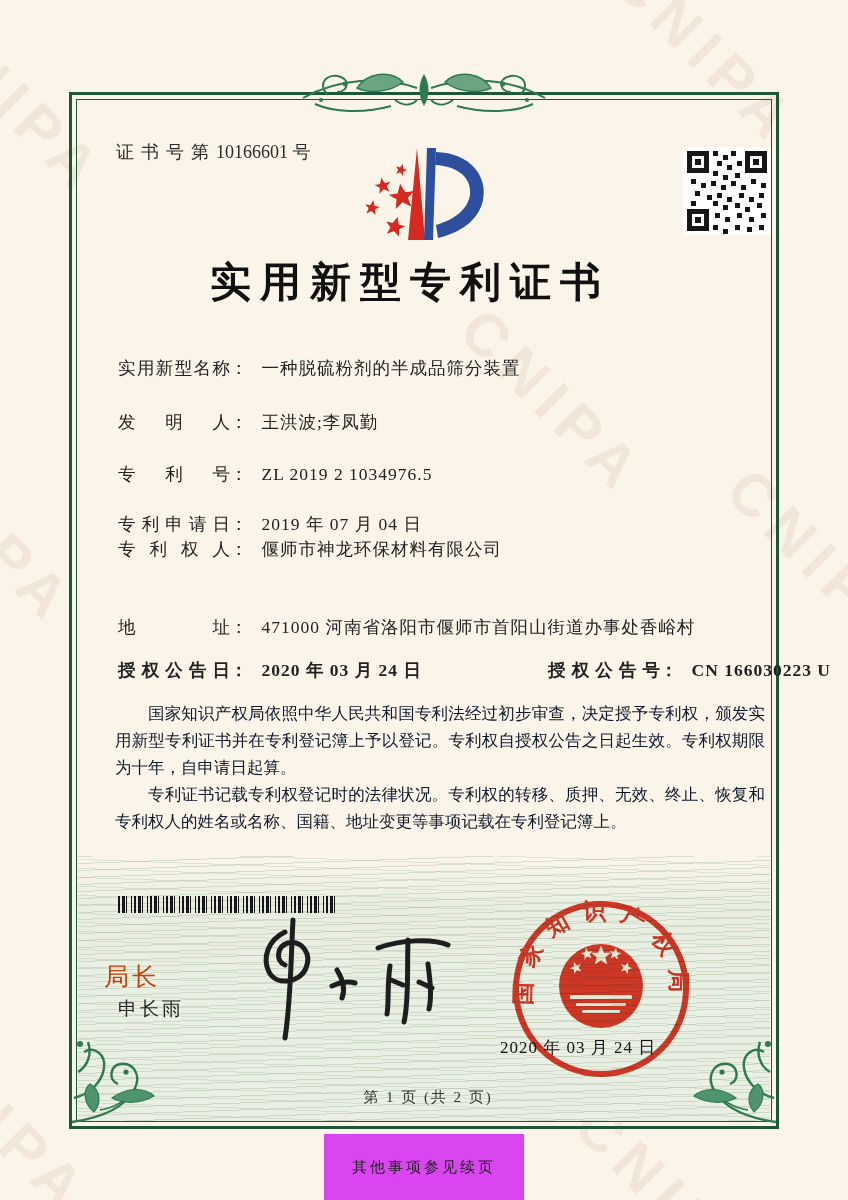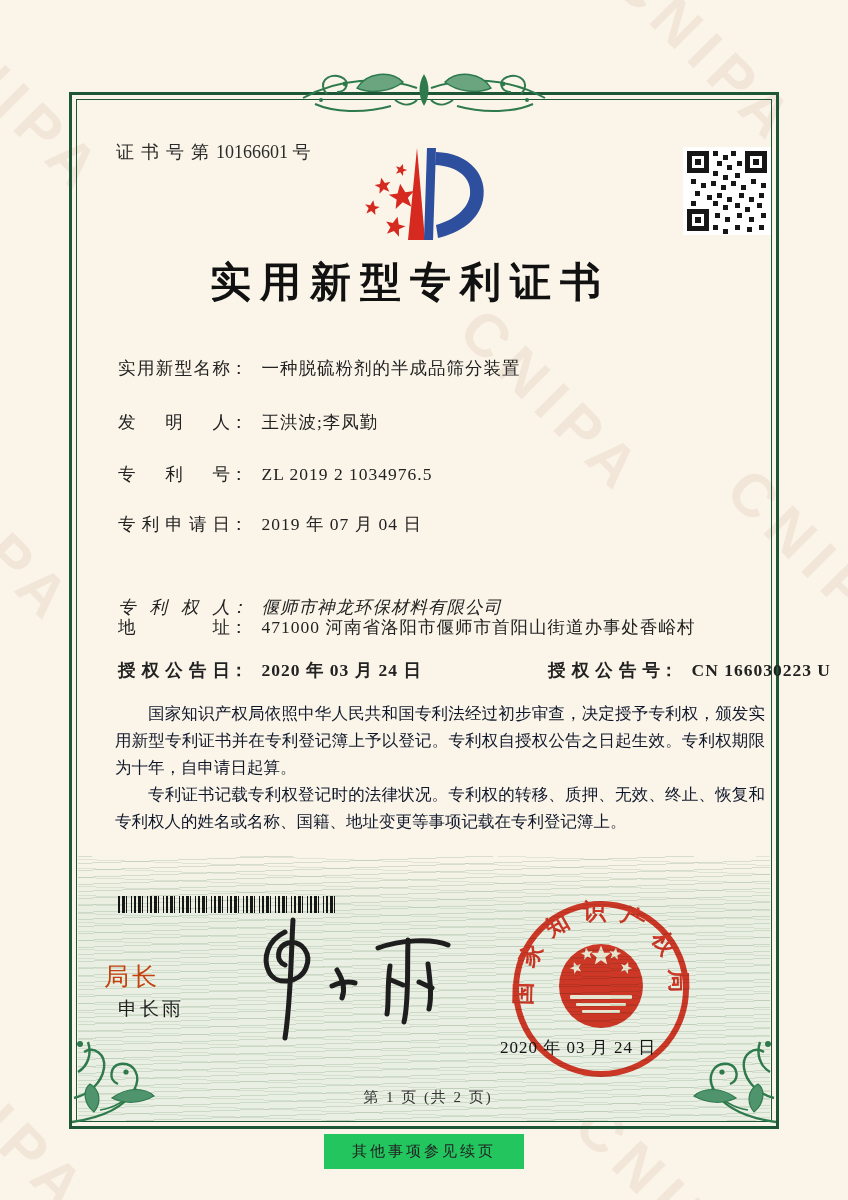--- a/index.html
+++ b/index.html
@@ -58,21 +58,21 @@
   .signature { position:absolute; left:240px; top:912px; }
 
   .seal { position:absolute; left:510px; top:898px; mix-blend-mode:multiply; }
   .seal-date { position:absolute; left:500px; top:1036px; width:180px; font-size:17px;
                color:#141414; letter-spacing:1px; white-space:nowrap; }
 
   .page-num { position:absolute; left:4px; top:1088px; width:848px; text-align:center;
               font-size:15px; color:#333; letter-spacing:2px; }
 
   .note-box { position:absolute; left:424px; top:1134px; transform:translateX(-50%);
-              background:#22c55e; padding:8px 28px; font-size:15px; color:#222;
+              background:#d946ef; padding:24px 28px; font-size:15px; color:#222;
               letter-spacing:3px; white-space:nowrap; }
 </style>
 </head>
 <body>
 
 <div class="page">
 
   <span class="wm" style="left:-45px; top:-5px;">CNIPA</span>
   <span class="wm" style="left:648px; top:-55px;">CNIPA</span>
   <span class="wm" style="left:495px; top:295px;">CNIPA</span>
@@ -215,21 +215,21 @@
   </div>
   <div class="frow" style="top:410px;">
     <span class="flabel">发明人</span><span>：</span><span class="fvalue">王洪波;李凤勤</span>
   </div>
   <div class="frow" style="top:462px;">
     <span class="flabel">专利号</span><span>：</span><span class="fvalue">ZL 2019 2 1034976.5</span>
   </div>
   <div class="frow" style="top:512px;">
     <span class="flabel">专利申请日</span><span>：</span><span class="fvalue">2019 年 07 月 04 日</span>
   </div>
-  <div class="frow" style="top:595px;font-style:italic;">
+  <div class="frow" style="top:537px;">
     <span class="flabel">专利权人</span><span>：</span><span class="fvalue">偃师市神龙环保材料有限公司</span>
   </div>
   <div class="frow" style="top:615px;">
     <span class="flabel">地址</span><span>：</span><span class="fvalue">471000 河南省洛阳市偃师市首阳山街道办事处香峪村</span>
   </div>
   <div class="frow" style="top:658px; width:648px;font-weight:bold;">
     <span>
       <span class="flabel">授权公告日</span><span>：</span><span class="fvalue">2020 年 03 月 24 日</span>
     </span>
     <span class="grant2">

